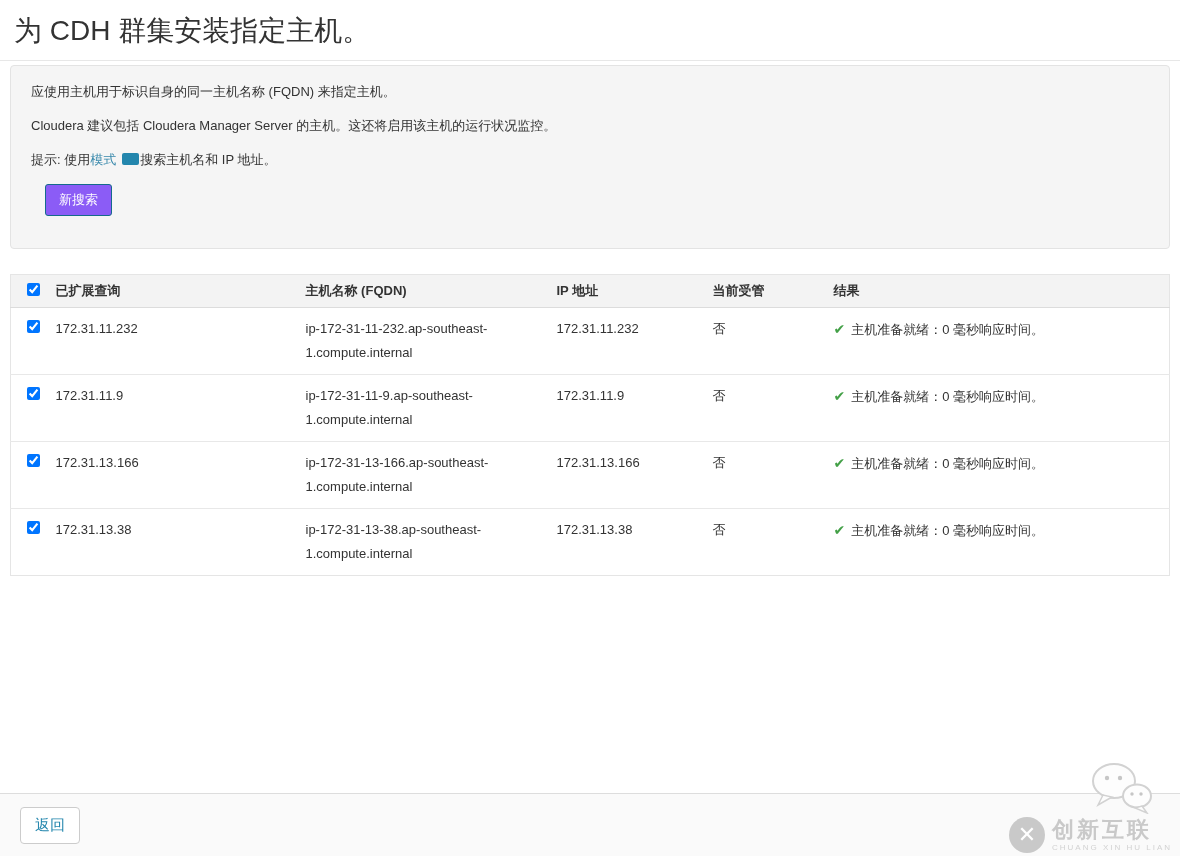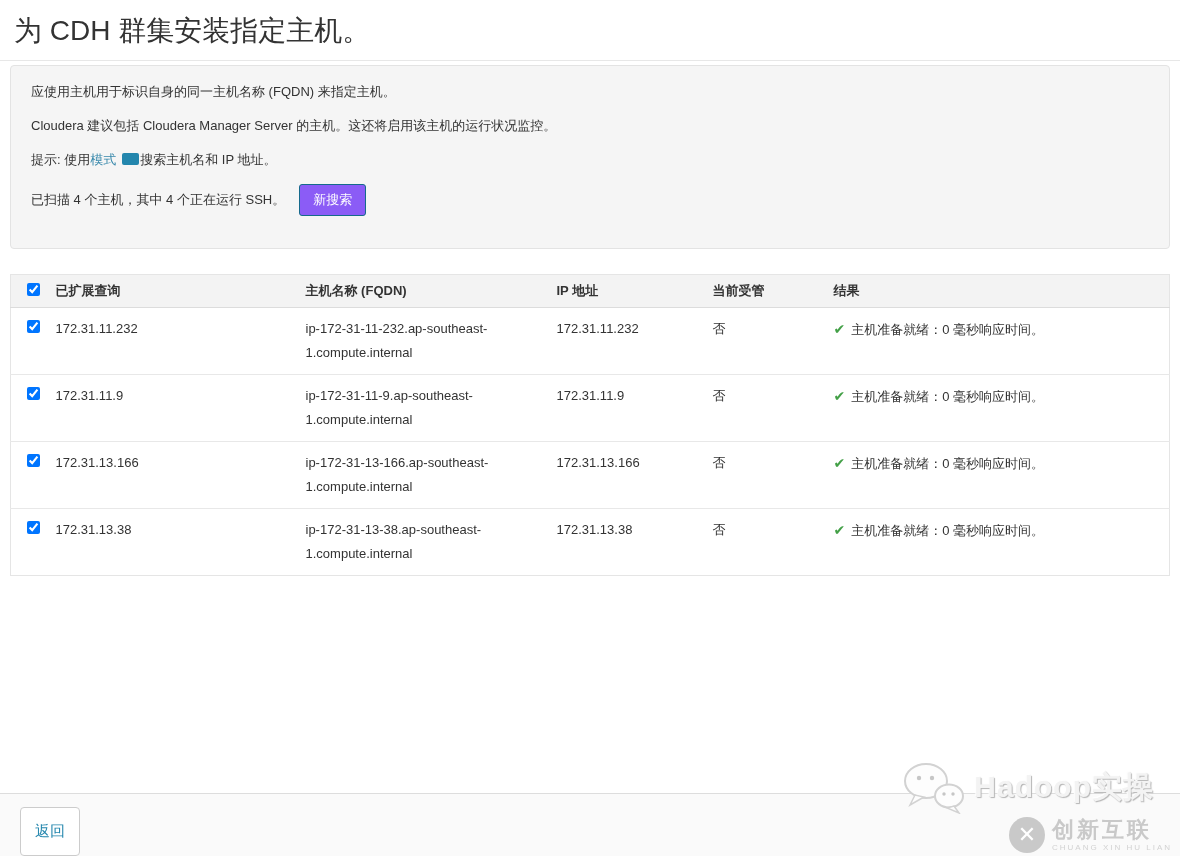--- a/index.html
+++ b/index.html
@@ -94,21 +94,21 @@
     background: #fafafa;
     border-top: 1px solid #ddd;
   }
   .btn-back {
     margin: 13px 0 0 20px;
     background: #fff;
     border: 1px solid #ccc;
     border-radius: 4px;
     color: #2386ad;
     font-size: 15px;
-    padding: 14px 14px;
+    padding: 8px 14px;
     cursor: pointer;
     font-family: inherit;
   }
 
   
   .wm-hadoop {
     position: absolute;
     right: 26px; bottom: 42px;
     display: flex;
     align-items: center;
@@ -150,21 +150,20 @@
 </head>
 <body>
 
 <h1 class="page-title">为 CDH 群集安装指定主机。</h1>
 
 <div class="info-box">
   <p>应使用主机用于标识自身的同一主机名称 (FQDN) 来指定主机。</p>
   <p>Cloudera 建议包括 Cloudera Manager Server 的主机。这还将启用该主机的运行状况监控。</p>
   <p><span class="tip-label">提示:</span><span> 使用</span><a class="pattern-link">模式</a><span class="video-icon"></span><span>搜索主机名和 IP 地址。</span></p>
   <p class="scan-row">
-    <span>已扫描 4 个主机，其中 4 个正在运行 SSH。</span>
     <button class="btn-primary">新搜索</button>
   </p>
 </div>
 
 <div class="host-table-wrap">
   <table class="host-table">
     <colgroup>
       <col style="width:45px">
         <col style="width:250px">
         <col style="width:251px">
@@ -230,21 +229,20 @@
   <svg width="66" height="54" viewBox="0 0 66 54">
     <ellipse cx="26" cy="21" rx="21" ry="17" fill="#fdfdfd" stroke="#d2d2d2" stroke-width="2"></ellipse>
     <polygon points="15,35 10,45 24,37" fill="#fdfdfd" stroke="#d2d2d2" stroke-width="1.5"></polygon>
     <circle cx="19" cy="18" r="2.2" fill="#c6c6c6"></circle>
     <circle cx="32" cy="18" r="2.2" fill="#c6c6c6"></circle>
     <ellipse cx="49" cy="36" rx="14" ry="11.5" fill="#fdfdfd" stroke="#d2d2d2" stroke-width="2"></ellipse>
     <circle cx="44" cy="34" r="1.7" fill="#c6c6c6"></circle>
     <circle cx="53" cy="34" r="1.7" fill="#c6c6c6"></circle>
     <polygon points="54,46 59,53 47,48" fill="#fdfdfd" stroke="#d2d2d2" stroke-width="1.5"></polygon>
   </svg>
-  <span class="wm-text">Hadoop实操</span>
 </div>
 
 <div class="wm-brand">
   <div class="brand-circle">✕</div>
   <div class="brand-text-stack">
     <span class="brand-name">创新互联</span>
     <span class="brand-sub">CHUANG XIN HU LIAN</span>
   </div>
 </div>
 

